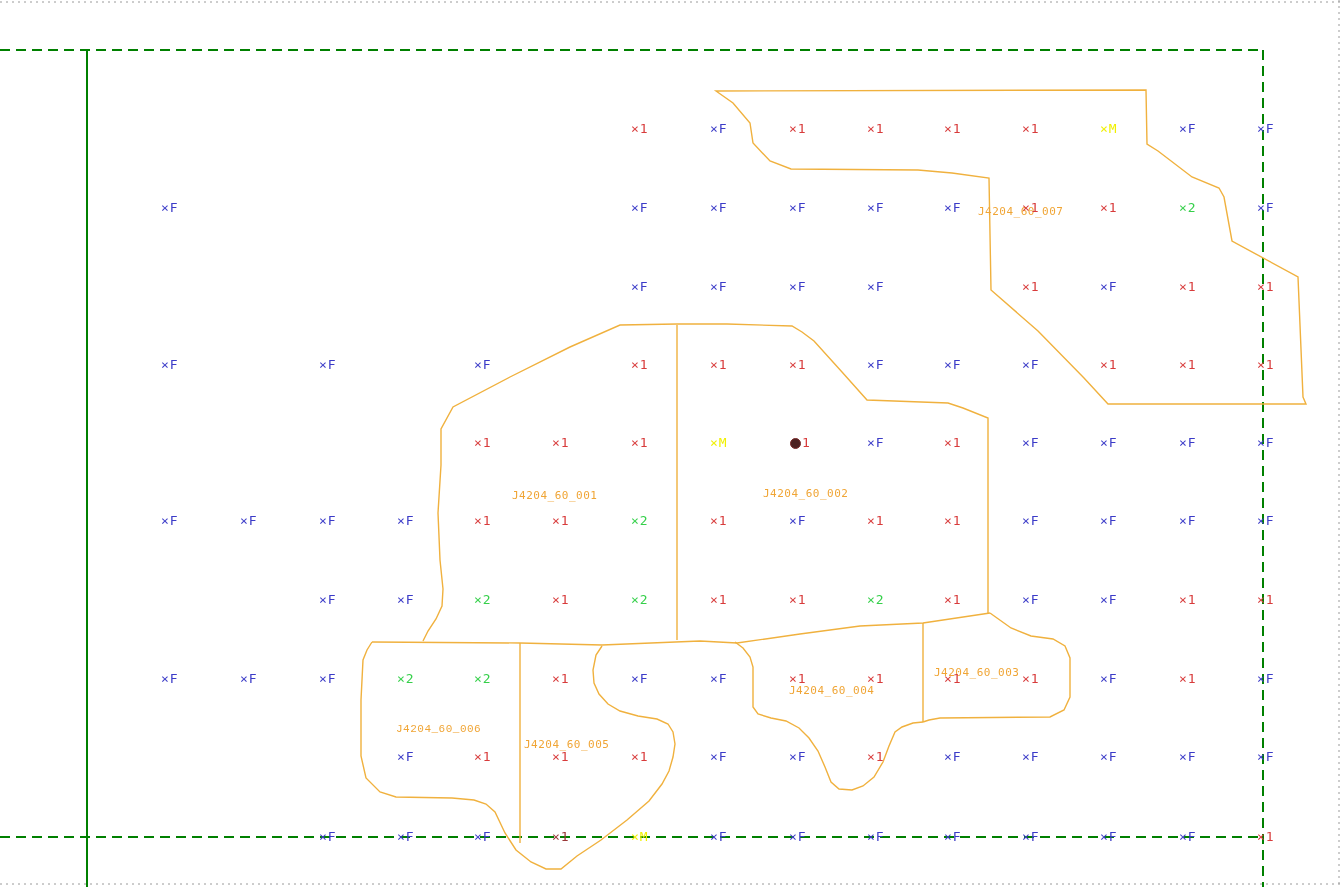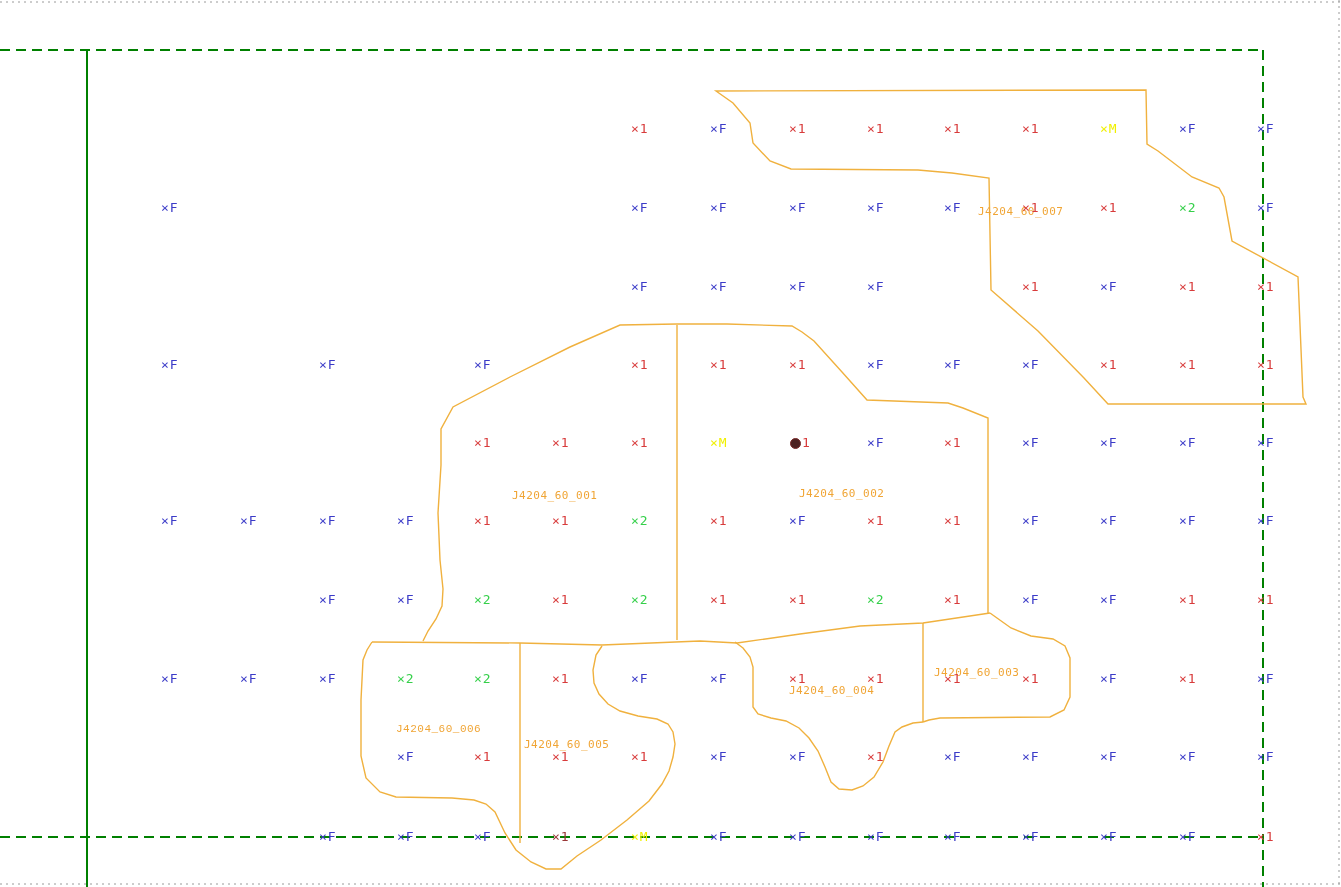--- a/index.html
+++ b/index.html
@@ -48,21 +48,21 @@
       <polyline points="423,641 428,631 436,619 442,606 443,589 440,560 438,513 441,465 441,429 453,407 510,377 570,347 620,325 677,324 727,324 792,326 802,332 814,341 842,372 867,400 948,403 963,408 988,418 988,613" fill="none" stroke="#f0b13e" stroke-width="1.4"></polyline>
       <polyline points="677,325 677,640" fill="none" stroke="#f0b13e" stroke-width="1.4"></polyline>
       <polyline points="372,642 520,643 602,645 700,641 737,643 800,634 860,626 923,623 990,613" fill="none" stroke="#f0b13e" stroke-width="1.4"></polyline>
       <polyline points="602,646 596,655 593,670 594,683 599,694 608,704 620,711 638,716 657,719 668,724 673,732 675,744 673,757 669,771 662,784 649,801 627,820 601,840 577,856 561,869 546,869 531,862 516,850 505,833 495,812 486,804 474,800 452,798 396,797 380,792 366,778 361,756 361,700 363,660 367,650 372,642" fill="none" stroke="#f0b13e" stroke-width="1.4"></polyline>
       <polyline points="520,643 520,843" fill="none" stroke="#f0b13e" stroke-width="1.4"></polyline>
       <polyline points="735,642 743,648 750,657 753,667 753,707 758,714 771,718 786,721 799,728 809,738 818,751 825,767 831,782 839,789 852,790 863,786 874,777 883,762 889,746 895,732 902,727 913,723 923,722" fill="none" stroke="#f0b13e" stroke-width="1.4"></polyline>
       <polyline points="923,623 923,722" fill="none" stroke="#f0b13e" stroke-width="1.4"></polyline>
       <polyline points="990,613 997,618 1011,628 1031,636 1053,639 1065,646 1070,658 1070,697 1064,710 1050,717 940,718 929,720 923,722" fill="none" stroke="#f0b13e" stroke-width="1.4"></polyline>
     </svg>
     <div class="parcel-label" style="left: 512px; top: 489px; color: rgb(240, 165, 53);">J4204_60_001</div>
-    <div class="parcel-label" style="left: 763px; top: 487px; color: rgb(240, 165, 53); margin-left: 36px;">J4204_60_002</div>
+    <div class="parcel-label" style="left: 763px; top: 487px; color: rgb(240, 165, 53);">J4204_60_002</div>
     <div class="parcel-label" style="left: 934px; top: 666px; color: rgb(240, 165, 53);">J4204_60_003</div>
     <div class="parcel-label" style="left: 789px; top: 684px; color: rgb(240, 165, 53);">J4204_60_004</div>
     <div class="parcel-label" style="left: 524px; top: 738px; color: rgb(240, 165, 53);">J4204_60_005</div>
     <div class="parcel-label" style="left: 396px; top: 722px; color: rgb(240, 165, 53); font-family: Liberation Mono, monospace;">J4204_60_006</div>
     <div class="parcel-label" style="left: 978px; top: 205px; color: rgb(240, 165, 53);">J4204_60_007</div>
     <div class="marker" style="left: 631px; top: 122px; color: rgb(216, 59, 59);">×1</div>
     <div class="marker" style="left: 710px; top: 122px; color: rgb(59, 59, 200);">×F</div>
     <div class="marker" style="left: 789px; top: 122px; color: rgb(216, 59, 59);">×1</div>
     <div class="marker" style="left: 867px; top: 122px; color: rgb(216, 59, 59);">×1</div>
     <div class="marker" style="left: 944px; top: 122px; color: rgb(216, 59, 59);">×1</div>

